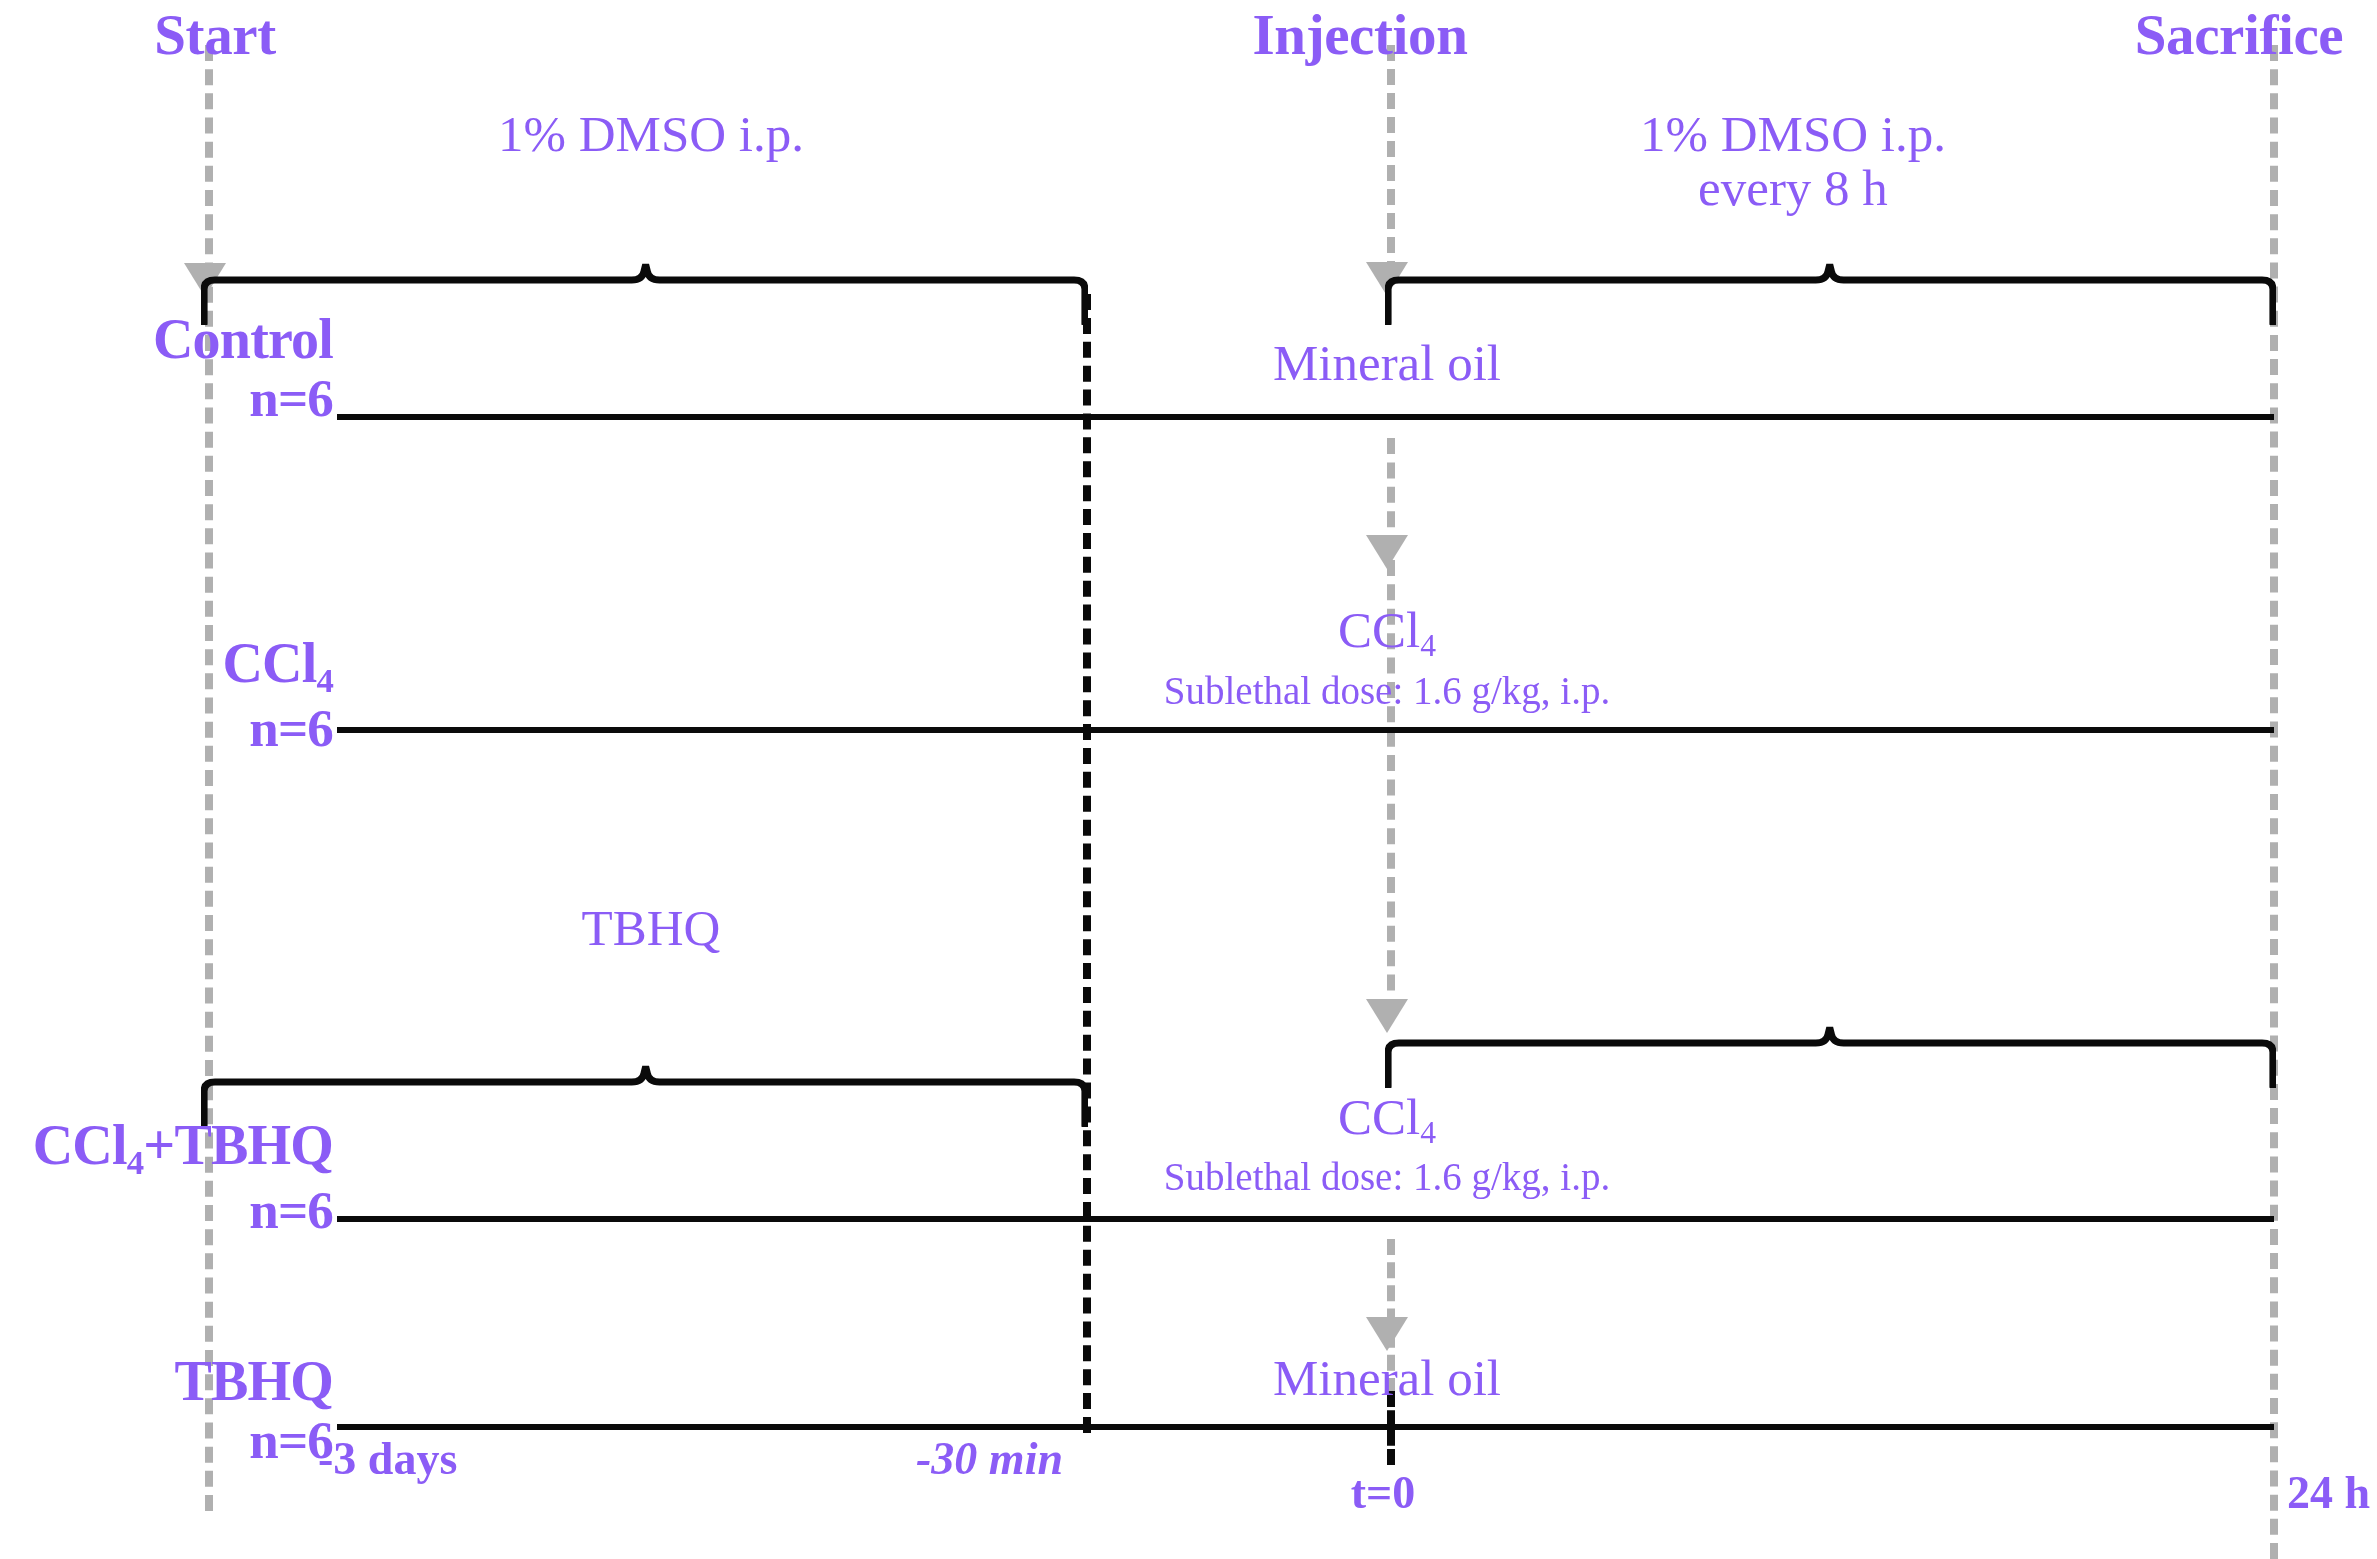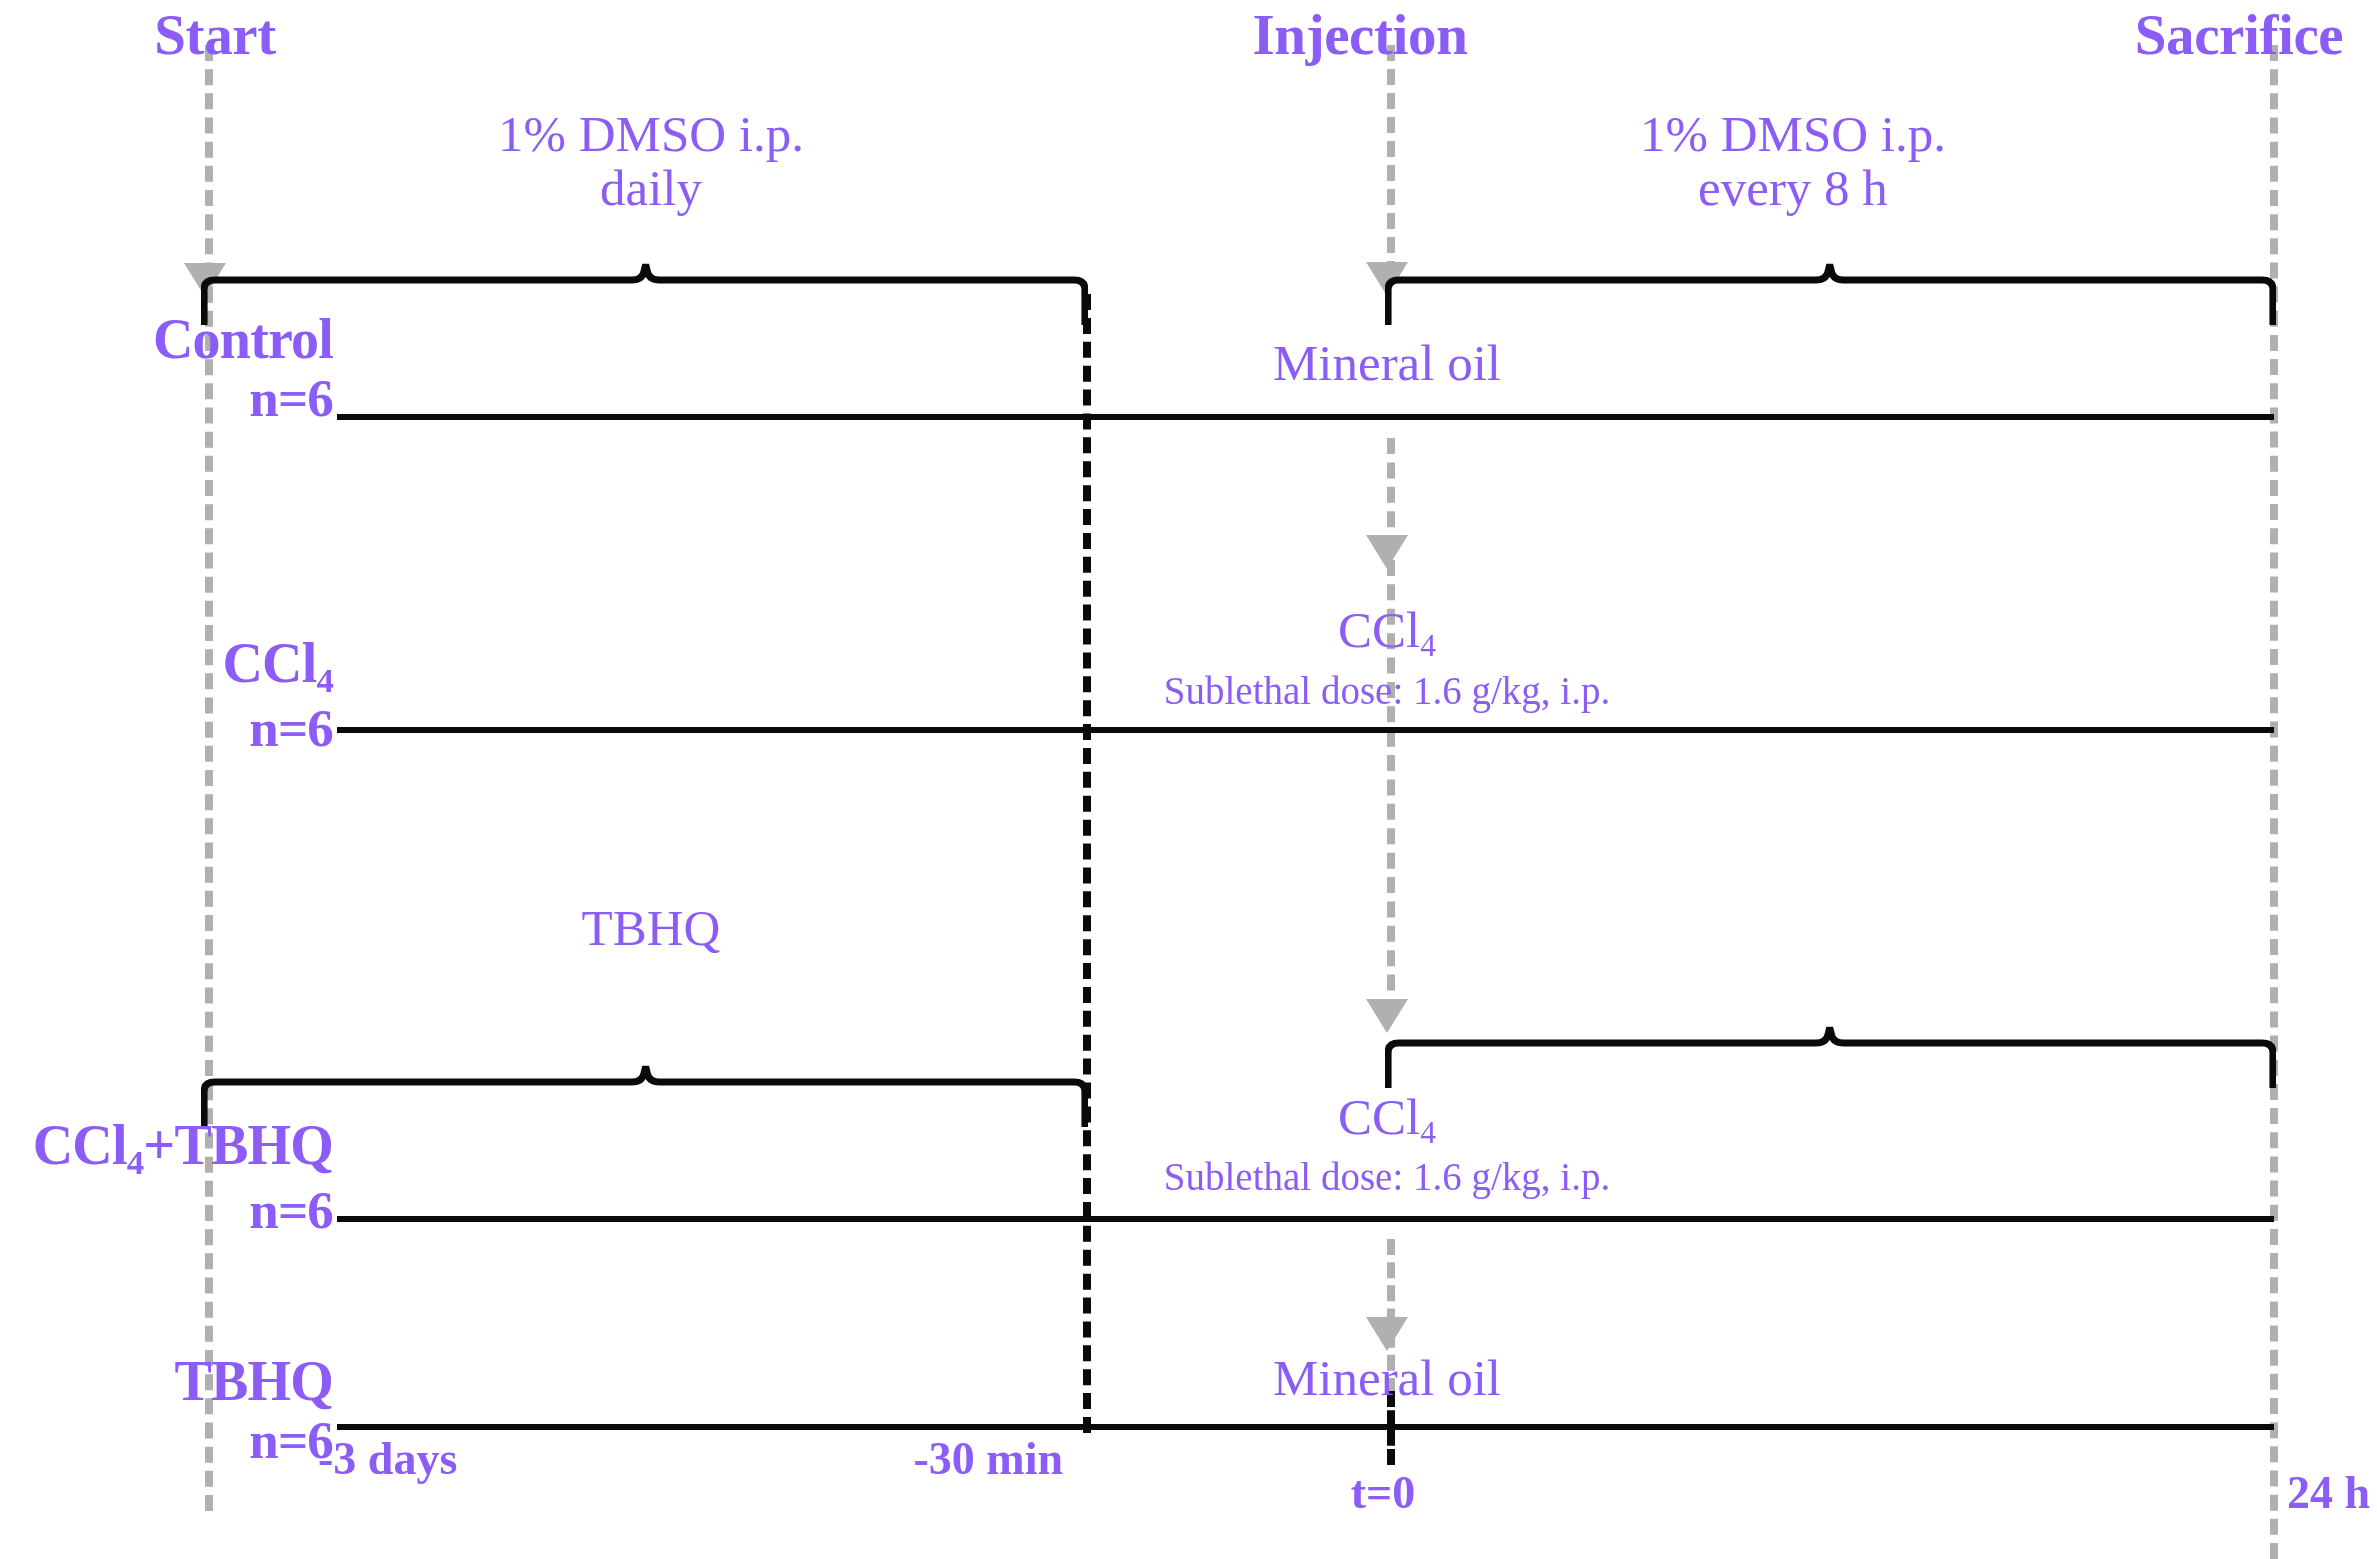--- a/index.html
+++ b/index.html
@@ -110,21 +110,20 @@
   <div class="arrow-gray" style="left:1387px; top:535px;"></div>
   <div class="arrow-gray" style="left:1387px; top:999px;"></div>
   <div class="arrow-gray" style="left:1387px; top:1317px;"></div>
 
   <div class="txt milestone center" style="left:215px; top:4.6px;">Start</div>
   <div class="txt milestone center" style="left:1360px; top:4.6px;">Injection</div>
   <div class="txt milestone center" style="left:2239px; top:4.6px;">Sacrifice</div>
 
   <div class="txt regimen center" style="left:651px; top:108px; width:542px;">
     <span>1% DMSO i.p.</span>
-    <span class="l2">daily</span>
   </div>
 
   <div class="brace" style="left:201px; top:263px;">
     <svg width="887" height="62" viewBox="0 0 1145 80">
       <path d="M4,78 L4,34 Q4,22 18,22 L556,22 Q570,22 572,10 L574,2 L576,10 Q578,22 592,22 L1127,22 Q1141,22 1141,34 L1141,78" fill="none" stroke="#0a0a0a" stroke-width="9" stroke-linecap="round"></path>
     </svg>
   </div>
 
   <div class="txt regimen center" style="left:1793px; top:108px; width:620px;">
     <span>1% DMSO i.p.</span>
@@ -185,18 +184,18 @@
 
   <div class="txt dosebig center" style="left:1387px; top:1352px;">Mineral oil</div>
 
   <div class="txt grouplabel right" style="left:333px; top:1352px;">
     <span>TBHQ</span>
     <span class="n">n=6</span>
   </div>
   <div class="baseline" style="left:337px; top:1424px; width:1937px;"></div>
 
   <div class="txt axistick" style="left:318px; top:1435px;">-3 days</div>
-  <div class="txt axistick right" style="left:1063px; top:1435px;">-30 min</div>
+  <div class="txt axistick right" style="left:1063px; top:1435px;font-style:italic;">-30 min</div>
   <div class="txt axistick center" style="left:1383px; top:1469px;">t=0</div>
   <div class="txt axistick right" style="left:2370px; top:1469px;">24 h</div>
 
 </div>
 
 
 </body></html>

